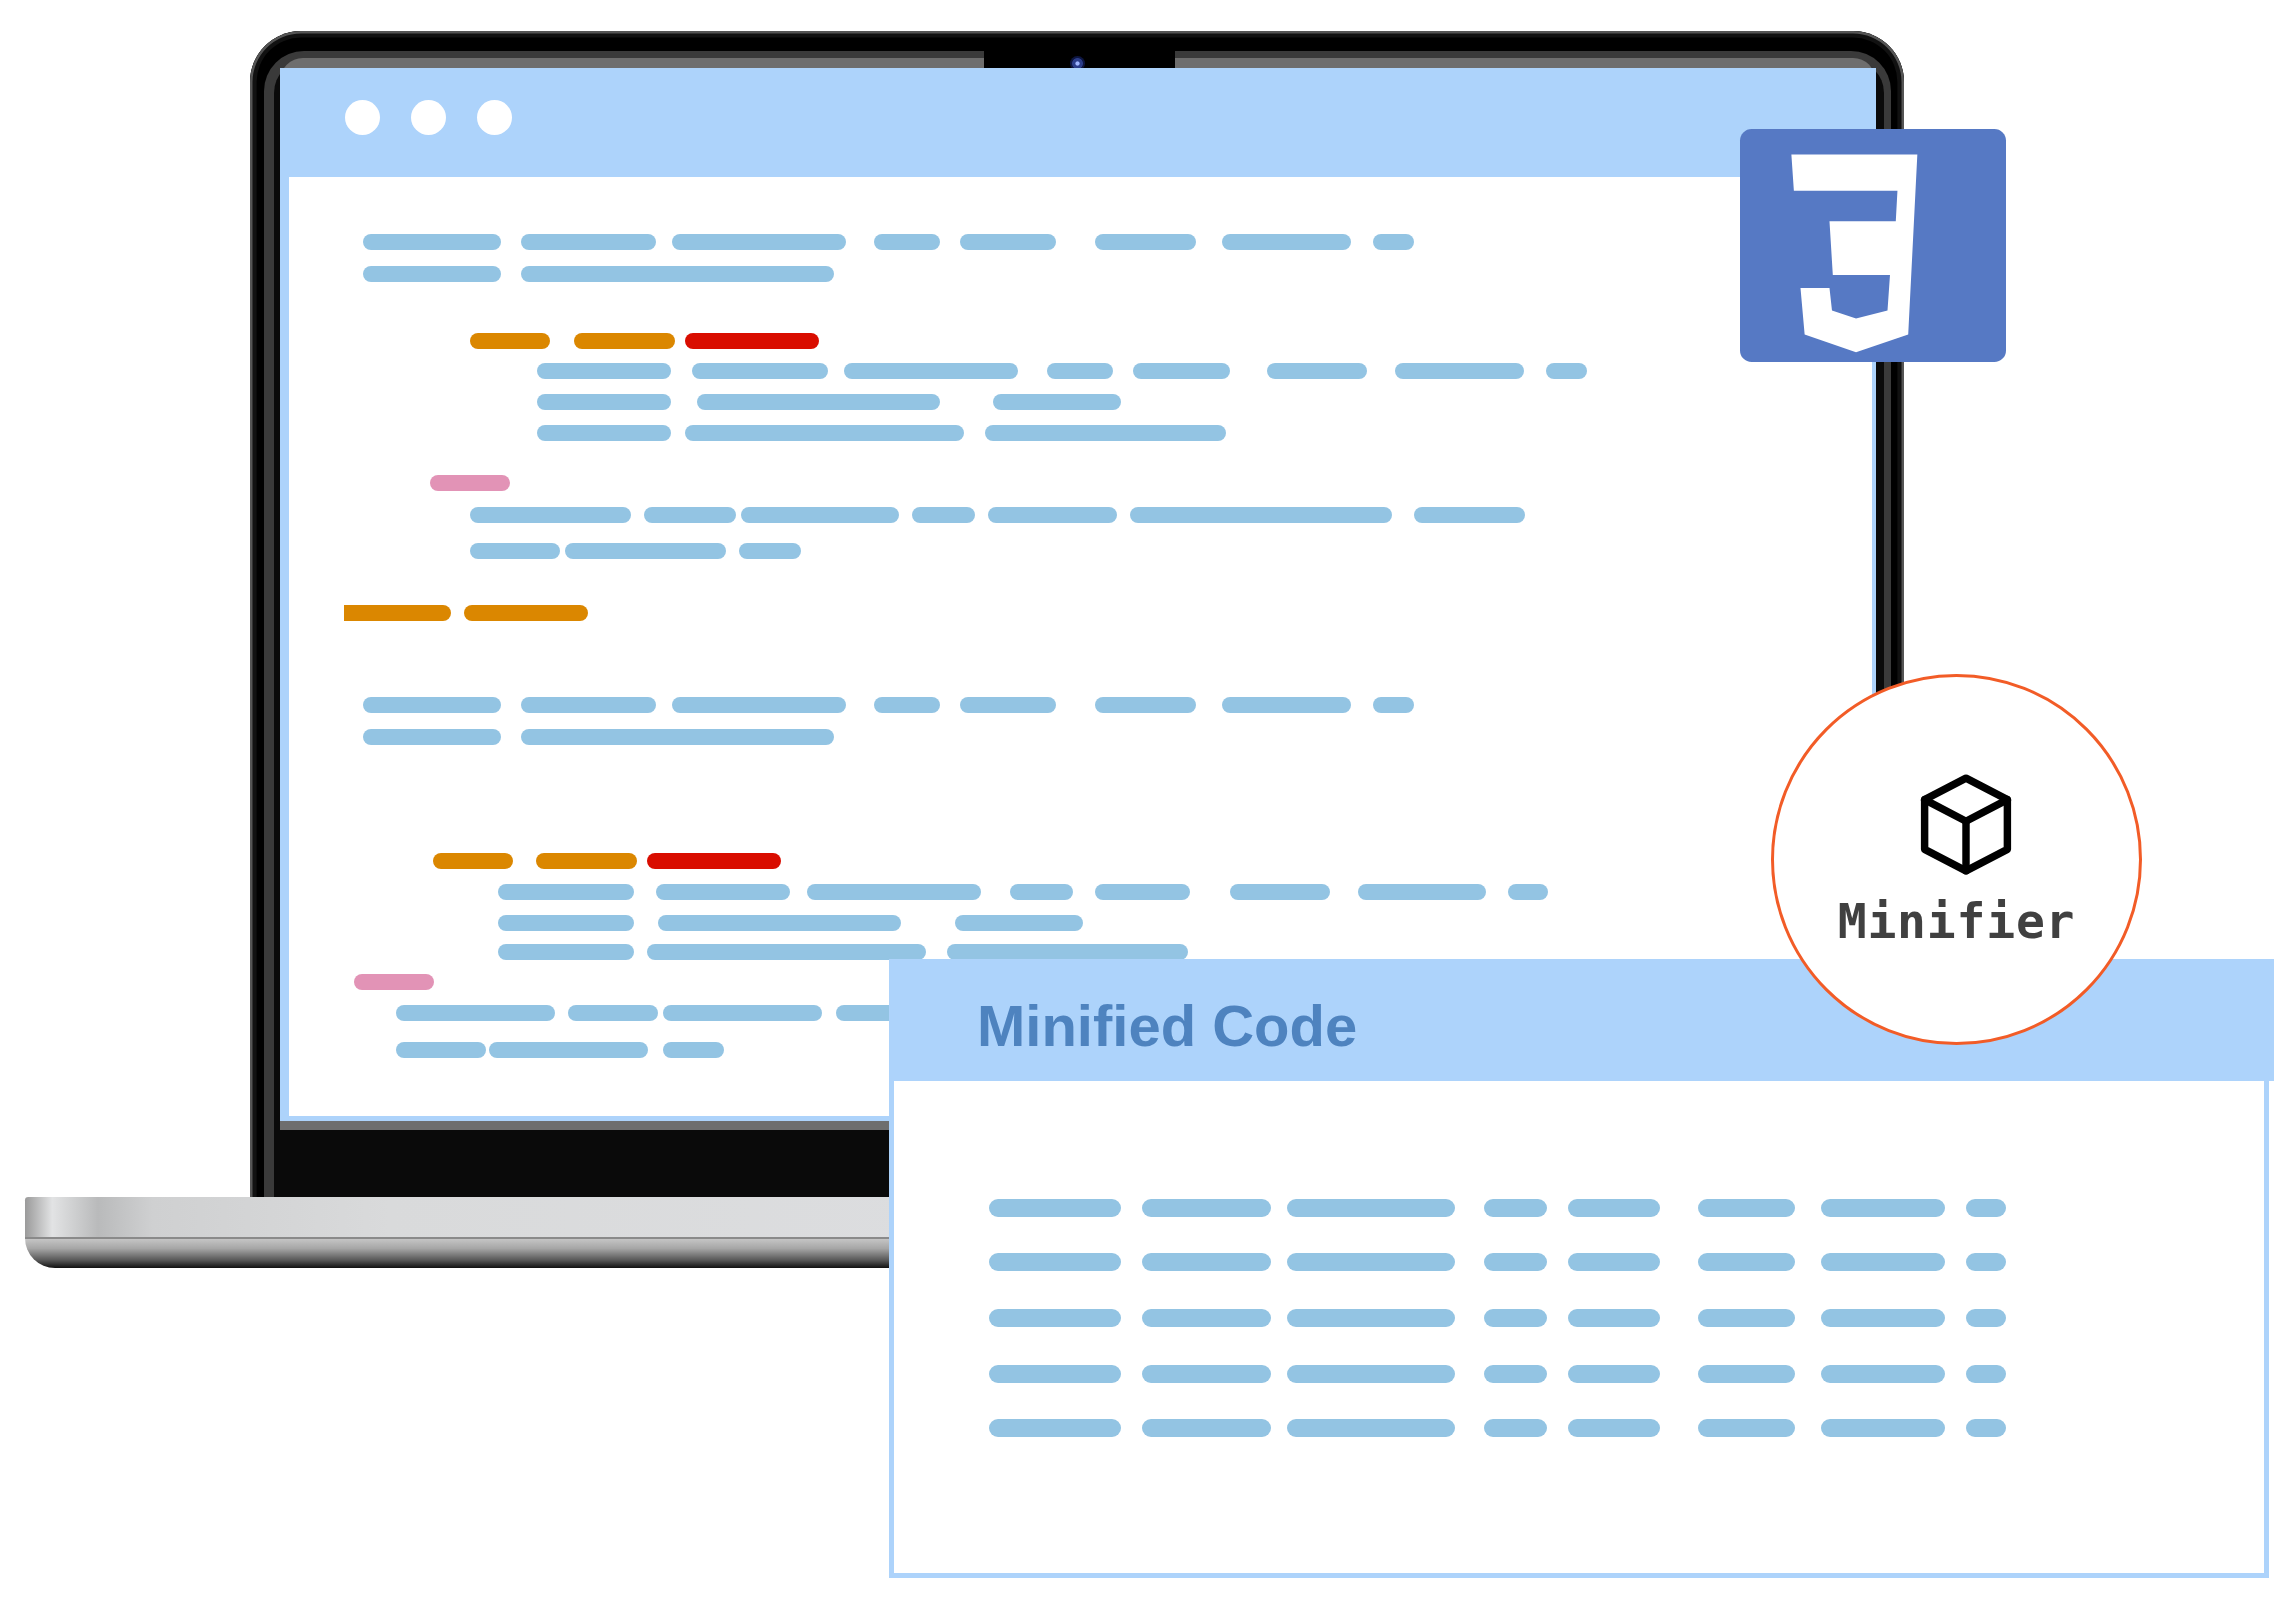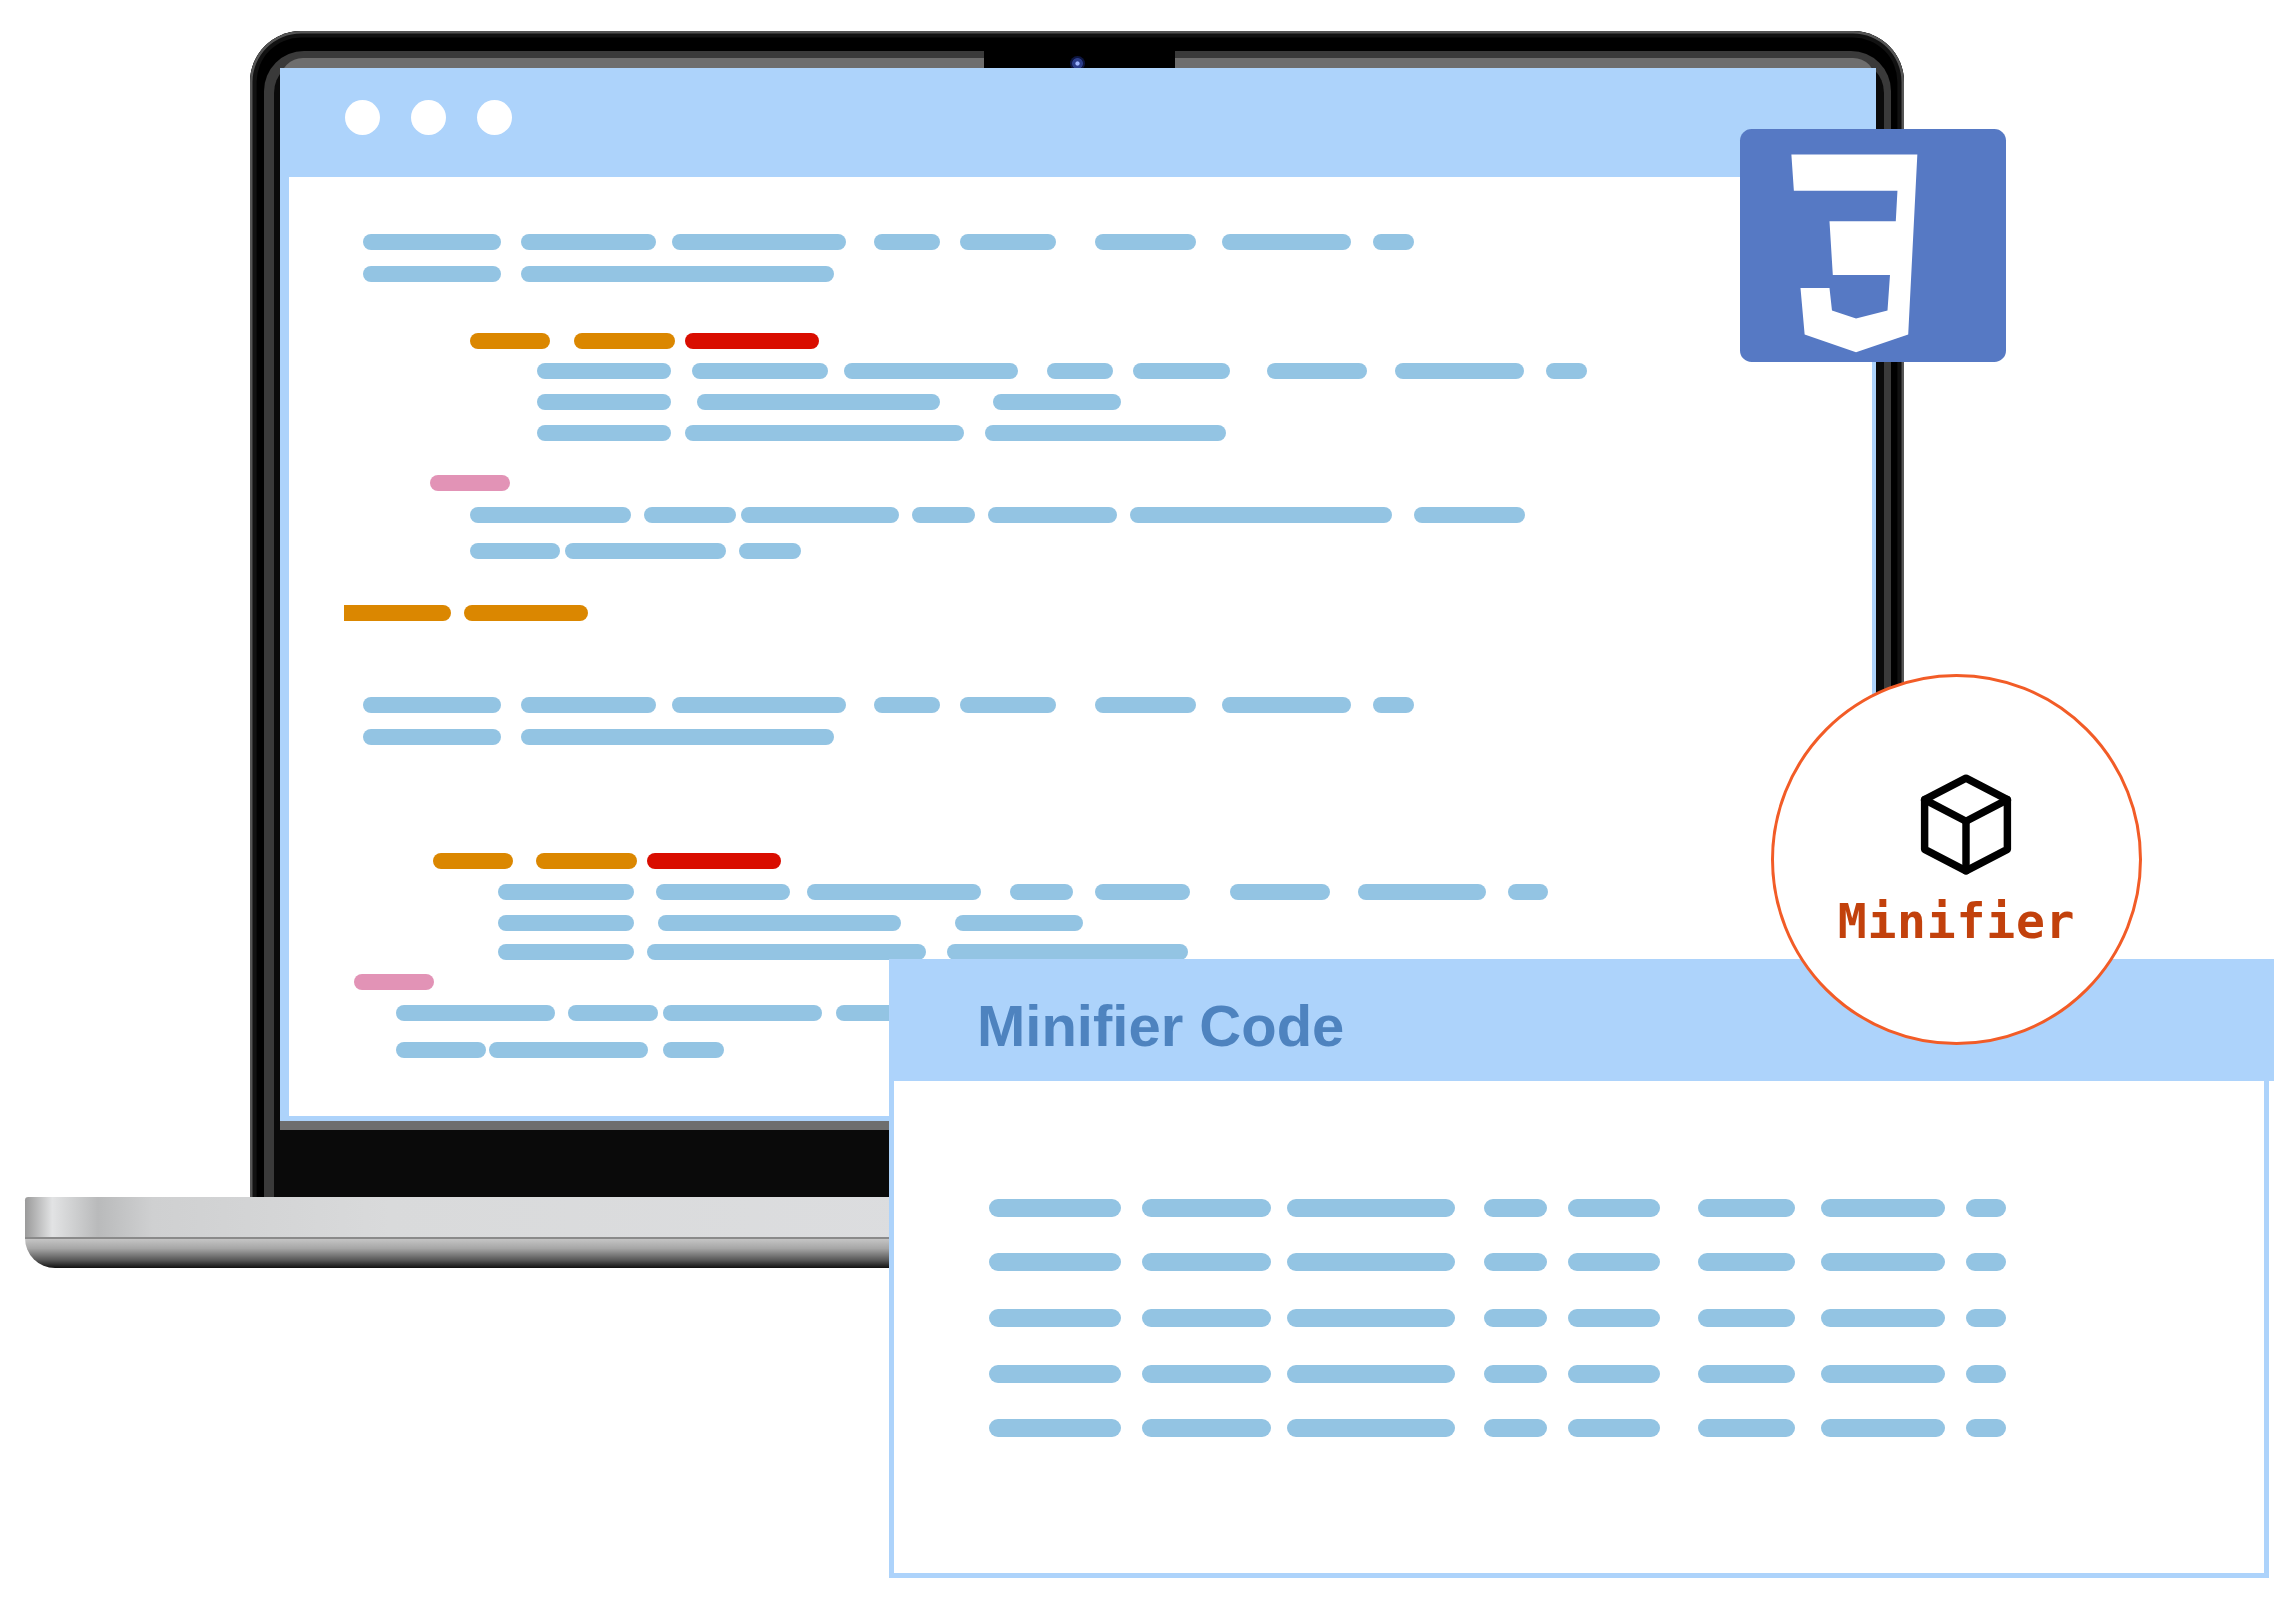--- a/index.html
+++ b/index.html
@@ -24,21 +24,21 @@
   .bar.orange { background:#DB8700; }
   .bar.red { background:#D90D00; }
   .bar.pink { background:#E293B6; }
   .bar.square-left { border-radius:0 8.3px 8.3px 0; }
   
   #css-badge { left:1740px; top:129px; width:266px; height:233px; background:#5679C4; border-radius:11.6px; }
   #css-badge svg { position:absolute; left:0; top:0; }
   
   #minifier { left:1771px; top:674px; width:365px; height:365px; border-radius:50%; background:#fff; border:3.3px solid #F25C27; z-index:5; }
   #minifier-icon { left:144px; top:96px; width:96px; height:103px; }
-  #minifier-label { left:0; top:216px; width:365px; text-align:center; font-family:"DejaVu Sans Mono", monospace; font-weight:bold; font-size:48px; color:#c2410c; letter-spacing:0.8px; }
+  #minifier-label { left:0; top:216px; width:365px; text-align:center; font-family:"DejaVu Sans Mono", monospace; font-weight:bold; font-size:48px; color:#404040; letter-spacing:0.8px; }
   
   #panel { left:889px; top:959px; width:1380px; height:619px; background:#ffffff; border:5px solid #ADD3FB; border-top:none; box-sizing:border-box; z-index:3; }
   #panel-header { left:0; top:0; width:1380px; height:122px; background:#ADD3FB; }
   #panel-title { left:83px; top:33px; font-size:58px; font-weight:bold; color:#4E83BF; white-space:nowrap; }
   .pbar { position:absolute; height:18px; border-radius:9px; background:#93C4E3; }
 </style>
 </head>
 <body>
 
 <div class="abs" id="laptop-lid"></div>
@@ -157,21 +157,21 @@
 <div class="abs" id="base-line"></div>
 
 <div class="abs" id="css-badge">
   <svg width="266" height="233" viewBox="0 0 321 281">
     <path fill="#ffffff" d="M 62 42 L 214 42 L 203 266 L 140 288 L 78 266 L 73 208 L 108 208 L 111 236 L 140 246 L 178 236 L 181 192 L 112 192 L 108 125 L 188 125 L 190 87 L 65 87 Z" transform="translate(0,-10) scale(1,0.97)"></path>
   </svg>
 </div>
 
 <div class="abs" id="panel">
   <div class="abs" id="panel-header">
-    <div class="abs" id="panel-title">Minifier Code</div>
+    <div class="abs" id="panel-title">Minified Code</div>
   </div>
   <div id="panel-rows">
 
     <div class="pbar" style="left:95px;top:240px;width:132px"></div>
     <div class="pbar" style="left:248px;top:240px;width:129px"></div>
     <div class="pbar" style="left:393px;top:240px;width:168px"></div>
     <div class="pbar" style="left:590px;top:240px;width:63px"></div>
     <div class="pbar" style="left:674px;top:240px;width:92px"></div>
     <div class="pbar" style="left:804px;top:240px;width:97px"></div>
     <div class="pbar" style="left:927px;top:240px;width:124px"></div>

